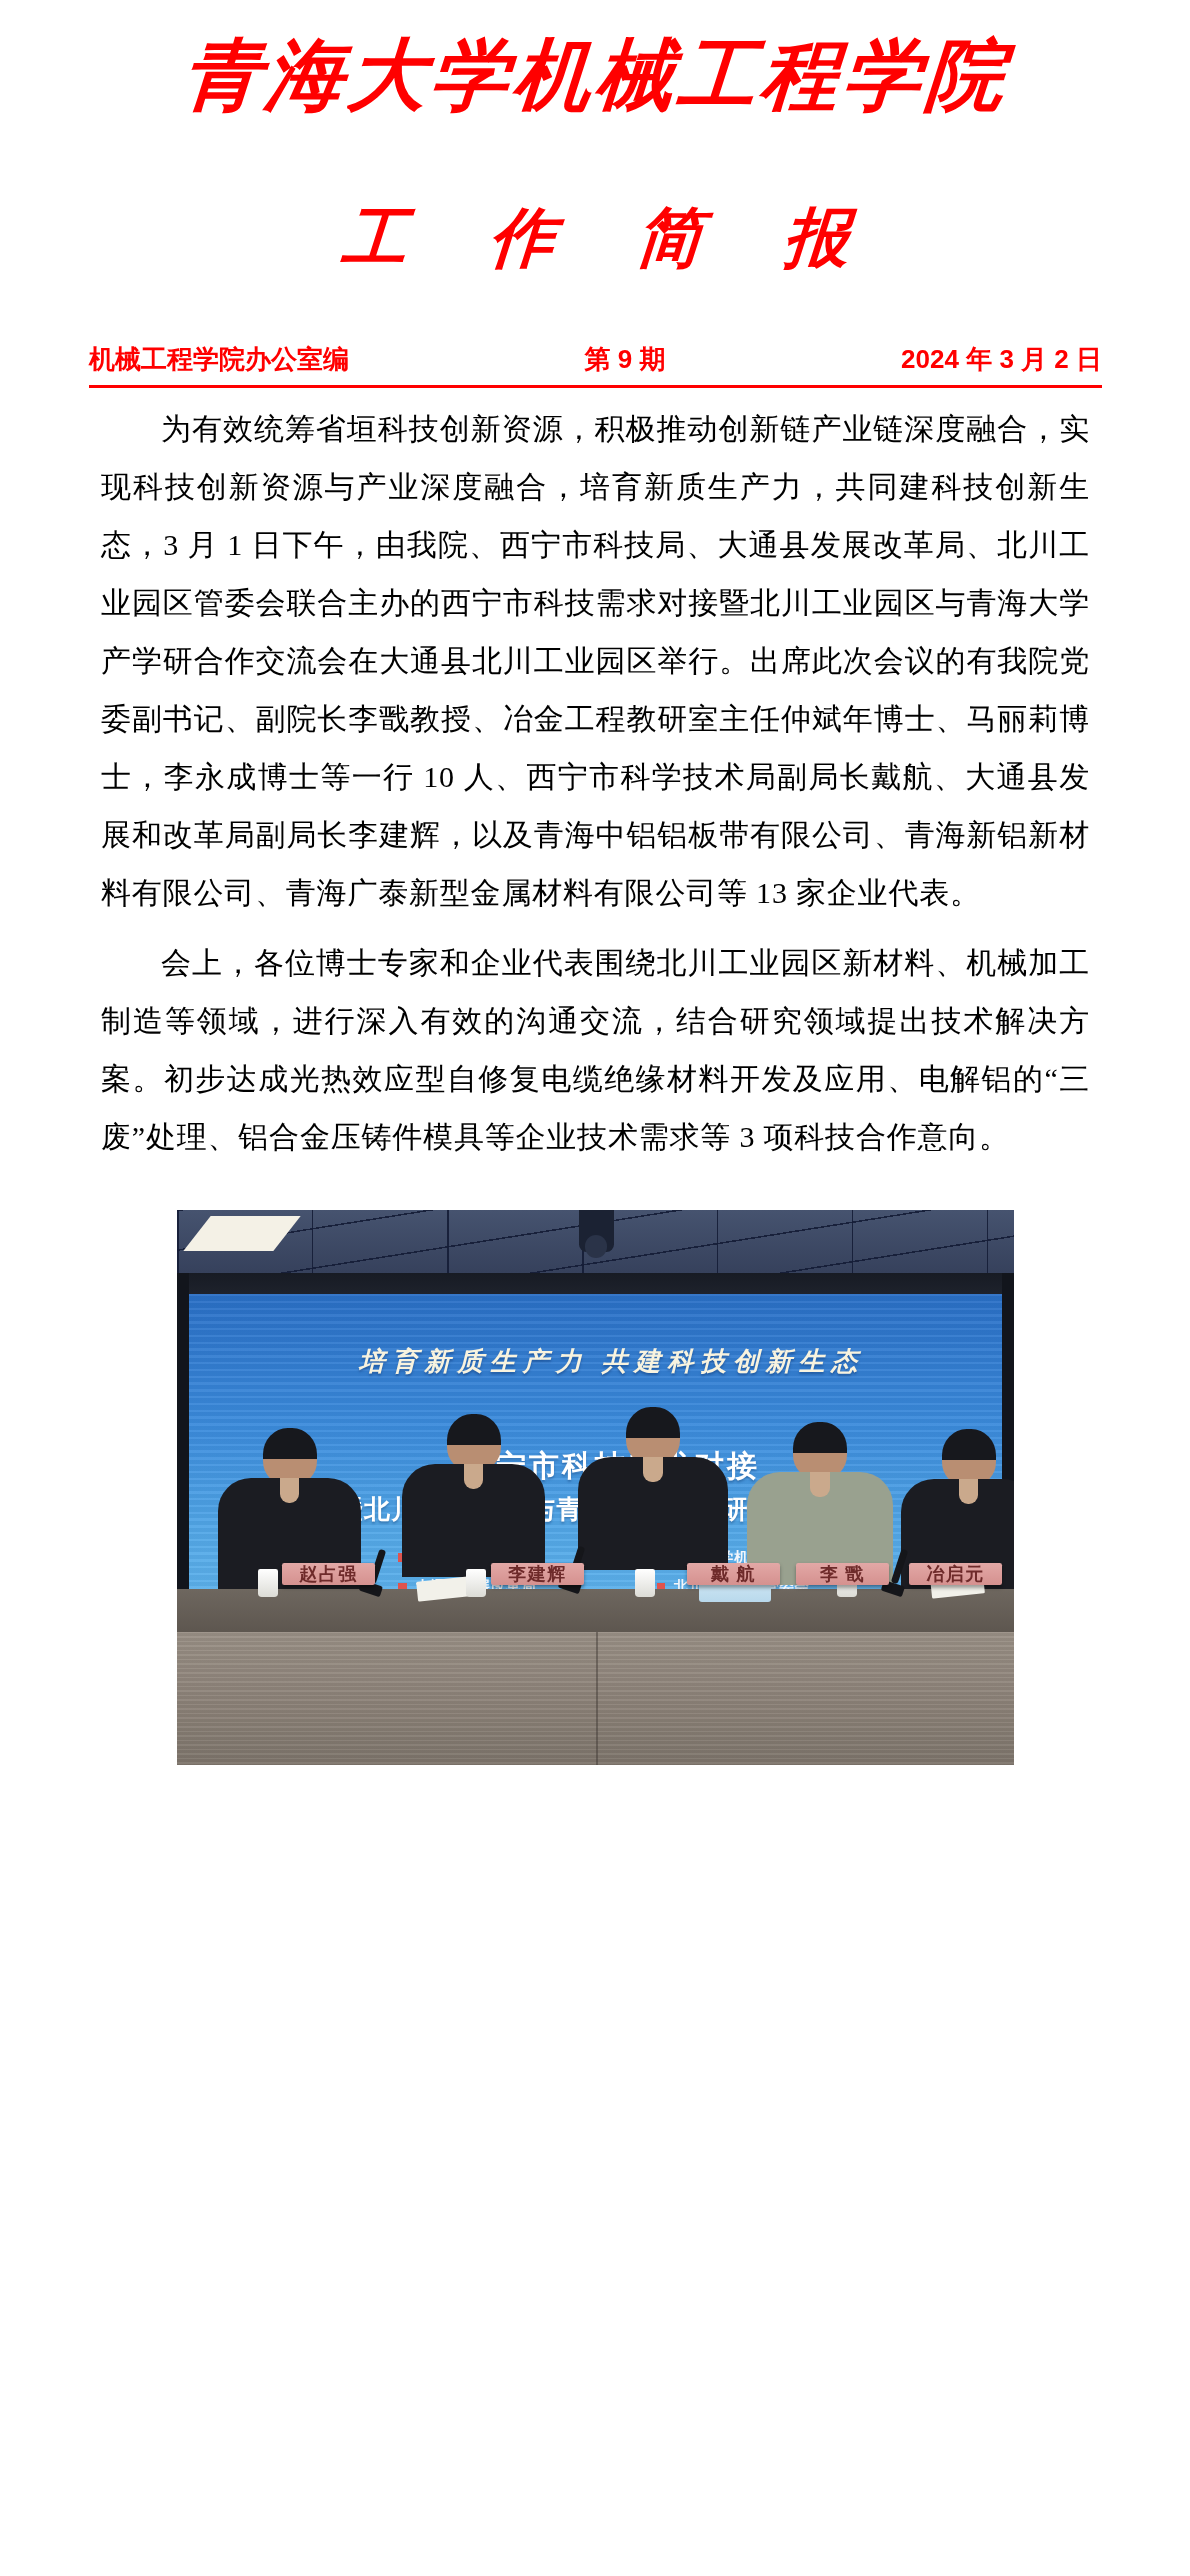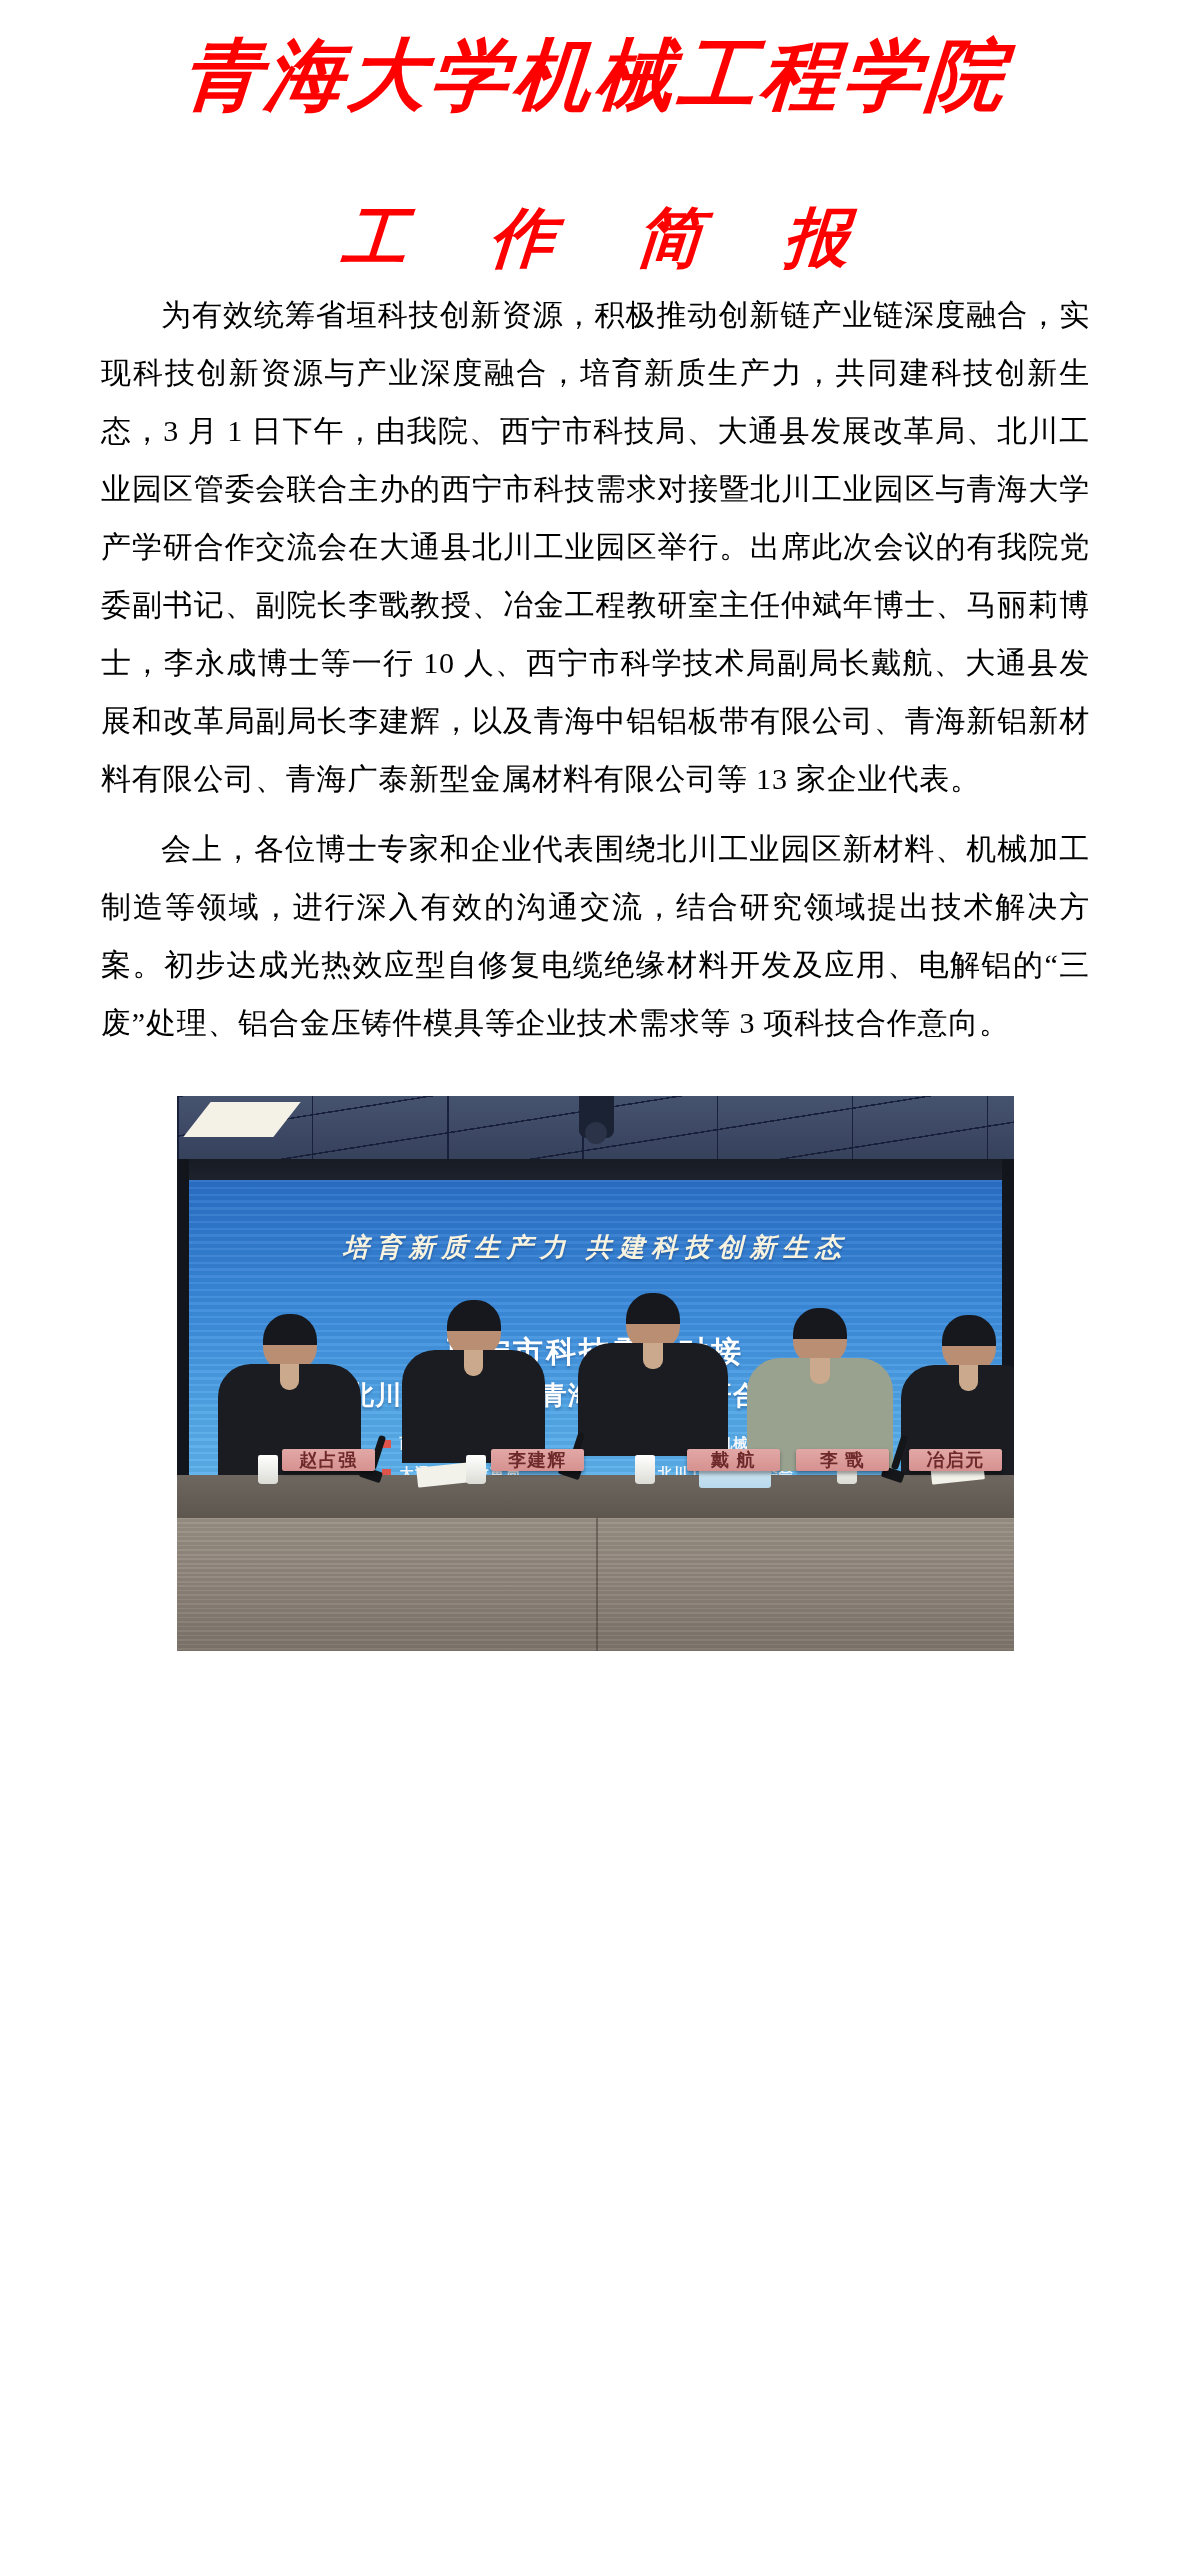--- a/index.html
+++ b/index.html
@@ -103,20 +103,21 @@
   }
   .bezel{
     position:absolute;left:0;top:63px;width:100%;height:27px;
     background:linear-gradient(180deg,#171b24,#20242e);
   }
   .screen{
     position:absolute;left:12px;top:84px;width:813px;height:315px;
     background:
       repeating-linear-gradient(180deg, rgba(255,255,255,.06) 0 2.3px, rgba(0,0,0,.04) 2.3px 6.8px),
       linear-gradient(180deg,#2a6fc6 0%,#3b8bdc 42%,#54a9e8 78%,#5fb3ec 100%);
+    padding-left: 32px;
   }
   .screen-frame-l,.screen-frame-r{
     position:absolute;top:63px;width:12px;height:336px;background:#12151c;
   }
   .screen-frame-l{left:0;}
   .screen-frame-r{right:0;}
   .banner-title{
     position:absolute;left:0;top:50px;width:100%;
     text-align:center;
     color:#f8f3df;
@@ -209,20 +210,25 @@
 </head>
 <body>
 
 <div class="page">
   <div class="content">
 
     <div class="masthead-title">青海大学机械工程学院</div>
 
     <div class="masthead-subtitle">工 作 简 报</div>
 
+    <div class="issue-row">
+      <span>机械工程学院办公室编</span>
+      <span>第 9 期</span>
+      <span>2024 年 3 月 2 日</span>
+    </div>
 
 
     <div class="body-text">
       <p>为有效统筹省垣科技创新资源，积极推动创新链产业链深度融合，实现科技创新资源与产业深度融合，培育新质生产力，共同建科技创新生态，3 月 1 日下午，由我院、西宁市科技局、大通县发展改革局、北川工业园区管委会联合主办的西宁市科技需求对接暨北川工业园区与青海大学产学研合作交流会在大通县北川工业园区举行。出席此次会议的有我院党委副书记、副院长李戬教授、冶金工程教研室主任仲斌年博士、马丽莉博士，李永成博士等一行 10 人、西宁市科学技术局副局长戴航、大通县发展和改革局副局长李建辉，以及青海中铝铝板带有限公司、青海新铝新材料有限公司、青海广泰新型金属材料有限公司等 13 家企业代表。</p>
       <p>会上，各位博士专家和企业代表围绕北川工业园区新材料、机械加工制造等领域，进行深入有效的沟通交流，结合研究领域提出技术解决方案。初步达成光热效应型自修复电缆绝缘材料开发及应用、电解铝的“三废”处理、铝合金压铸件模具等企业技术需求等 3 项科技合作意向。</p>
     </div>
 
     <div class="photo">
       <div class="ceiling">
         <div class="light-panel"></div>

